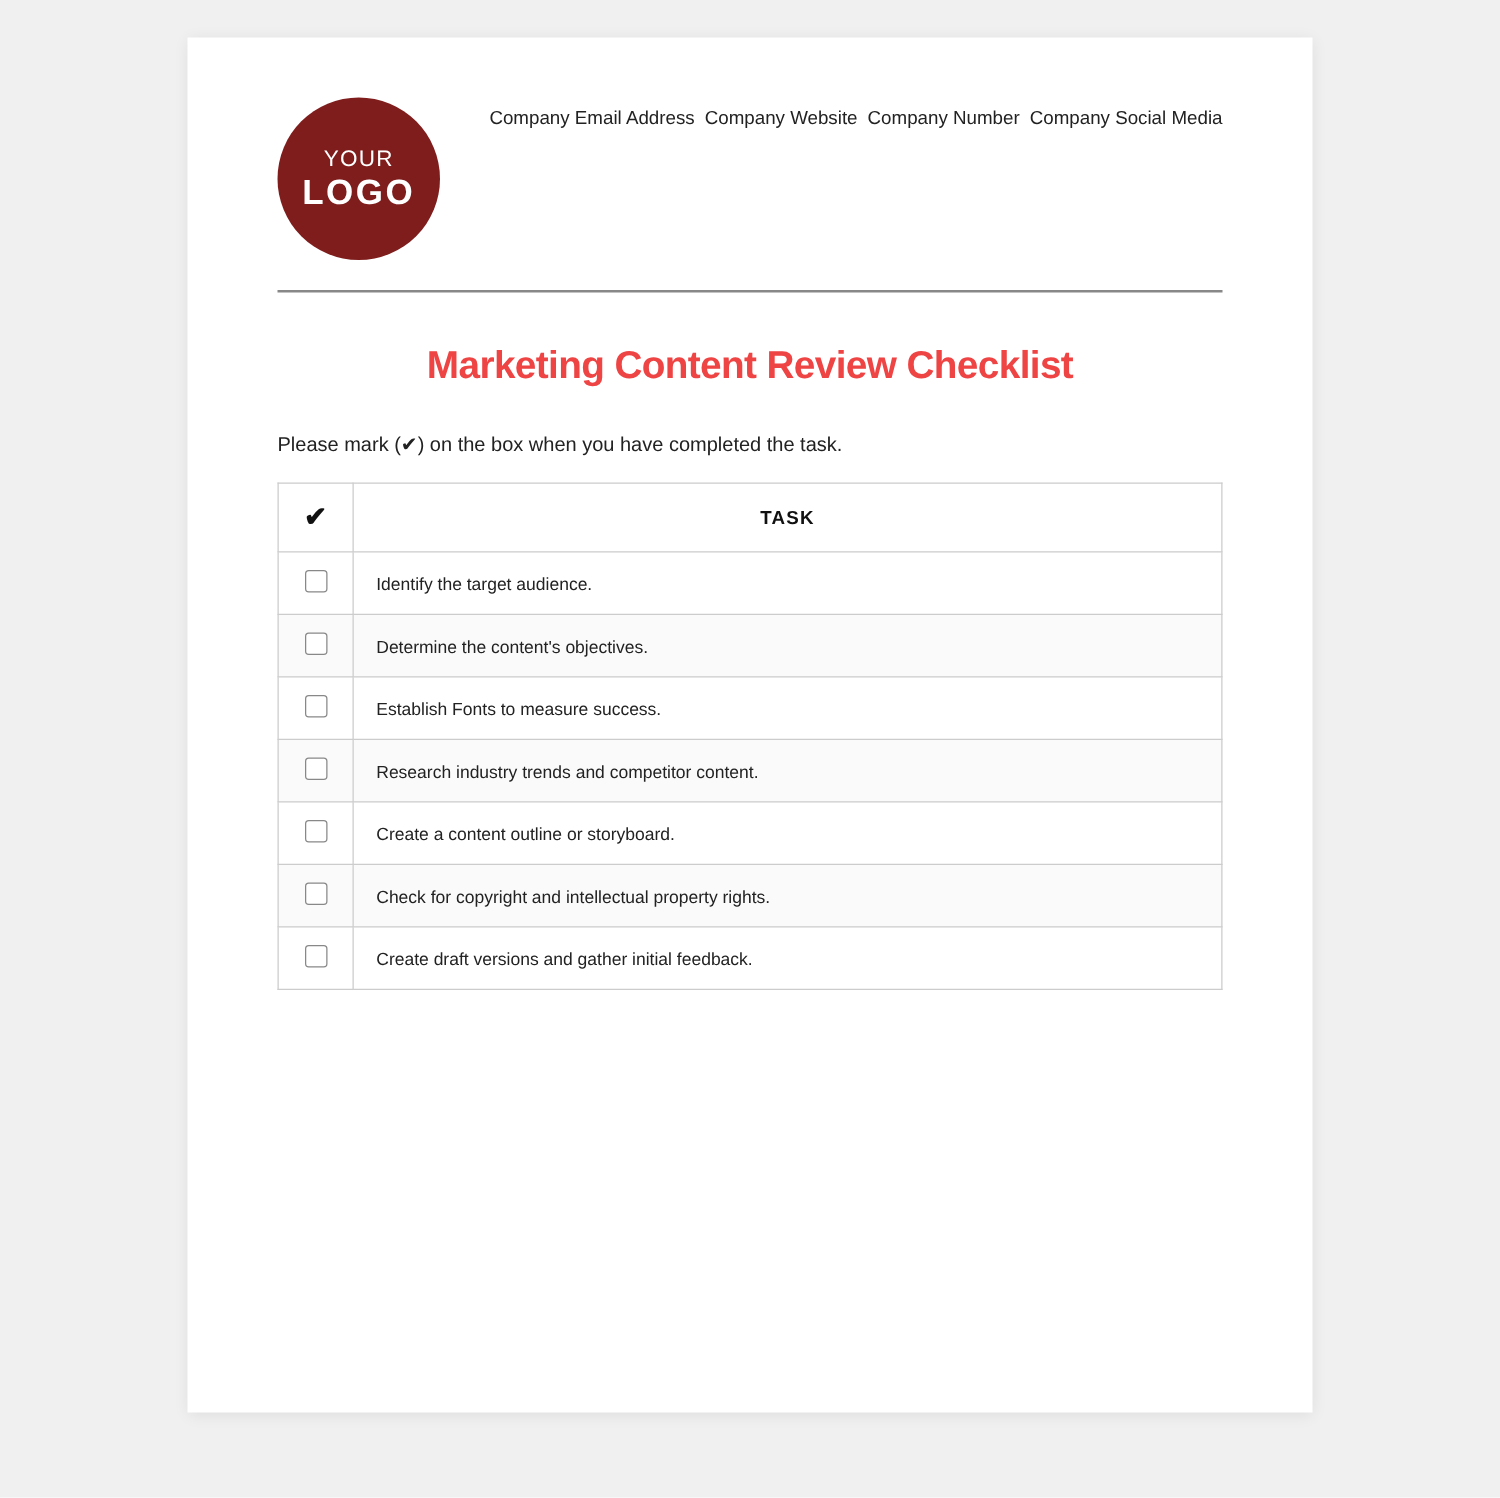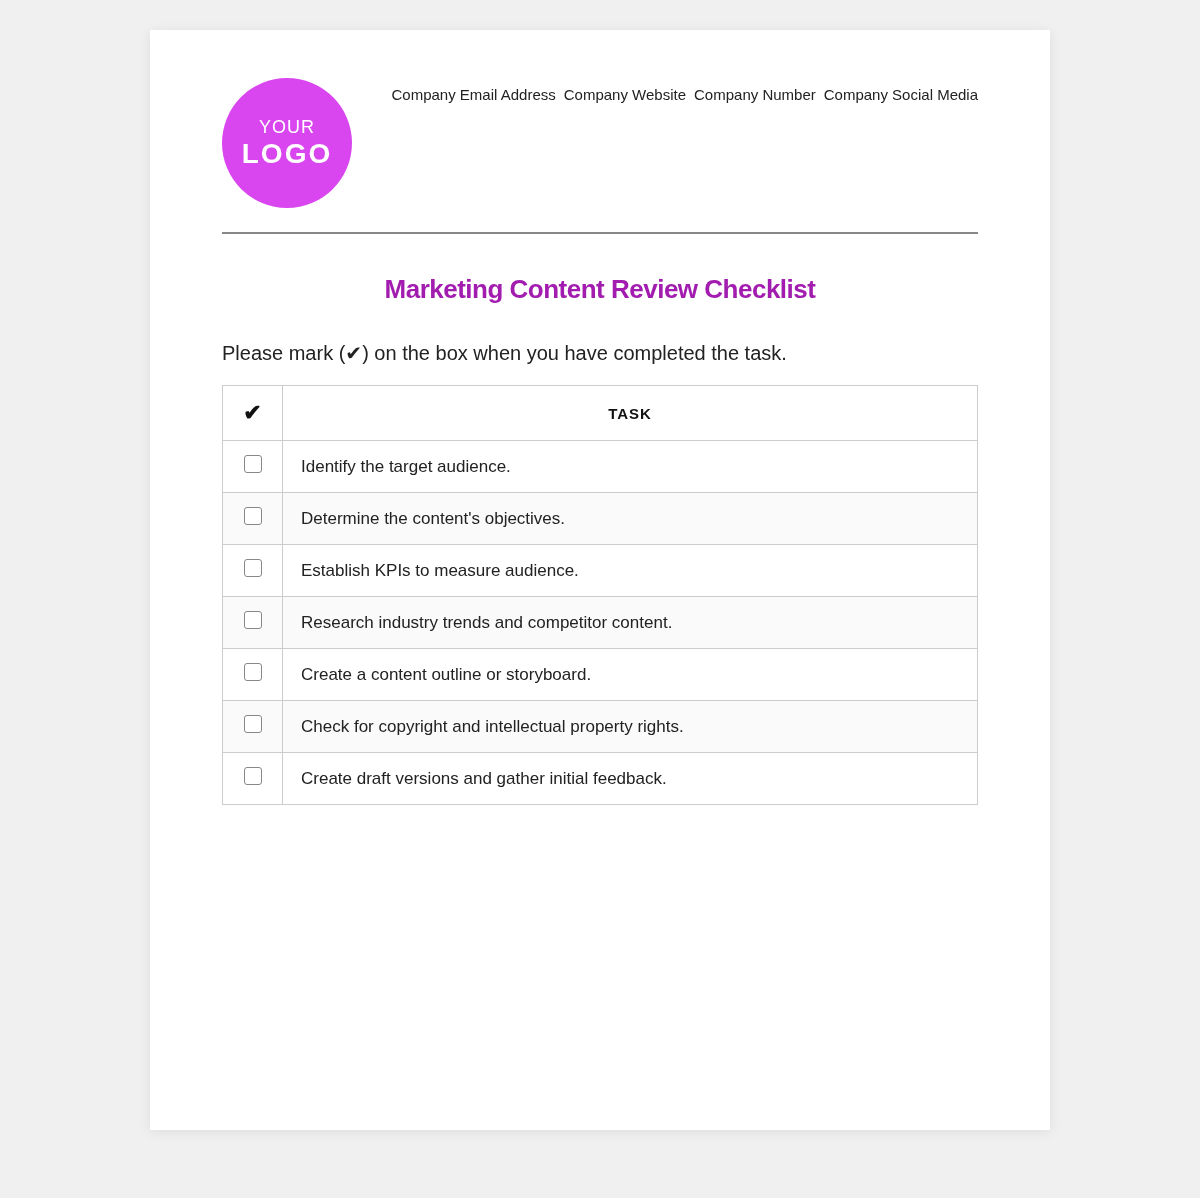--- a/index.html
+++ b/index.html
@@ -30,21 +30,21 @@
     .header {
       display: flex;
       justify-content: space-between;
       align-items: flex-start;
       margin-bottom: 24px;
     }
 
     .logo-circle {
       width: 130px;
       height: 130px;
-      background: #d946ef;
+      background: #7f1d1d;
       border-radius: 50%;
       display: flex;
       flex-direction: column;
       align-items: center;
       justify-content: center;
       flex-shrink: 0;
     }
 
     .logo-text-your {
       color: #ffffff;
@@ -81,47 +81,47 @@
       margin: 12px 0 40px 0;
     }
 
     
     .title-section {
       text-align: center;
       margin-bottom: 36px;
     }
 
     .main-title {
-      font-size: 26px;
+      font-size: 31px;
       font-weight: 800;
-      color: #a21caf;
+      color: #ef4444;
       font-family: Arial, sans-serif;
       letter-spacing: -0.5px;
     }
 
     
     .instructions {
-      font-size: 20px;
+      font-size: 16px;
       color: #222222;
       margin-bottom: 20px;
       font-family: Arial, sans-serif;
     }
 
     
     .checklist-table {
       width: 100%;
       border-collapse: collapse;
       border: 1.5px solid #cccccc;
     }
 
     .checklist-table th,
     .checklist-table td {
       border: 1px solid #cccccc;
       padding: 14px 18px;
-      font-size: 17px;
+      font-size: 14px;
       color: #222222;
       font-family: Arial, sans-serif;
     }
 
     .checklist-table thead tr {
       background: #ffffff;
     }
 
     .checklist-table th.check-col {
       width: 60px;
@@ -205,21 +205,21 @@
     <tr>
           <td class="check-cell"><span class="checkbox-square"></span></td>
           <td class="task-cell">Identify the target audience.</td>
         </tr>
         <tr>
           <td class="check-cell"><span class="checkbox-square"></span></td>
           <td class="task-cell">Determine the content's objectives.</td>
         </tr>
         <tr>
           <td class="check-cell"><span class="checkbox-square"></span></td>
-          <td class="task-cell">Establish KPIs to measure audience.</td>
+          <td class="task-cell">Establish Fonts to measure success.</td>
         </tr>
         <tr>
           <td class="check-cell"><span class="checkbox-square"></span></td>
           <td class="task-cell">Research industry trends and competitor content.</td>
         </tr>
         <tr>
           <td class="check-cell"><span class="checkbox-square"></span></td>
           <td class="task-cell">Create a content outline or storyboard.</td>
         </tr>
         <tr>

